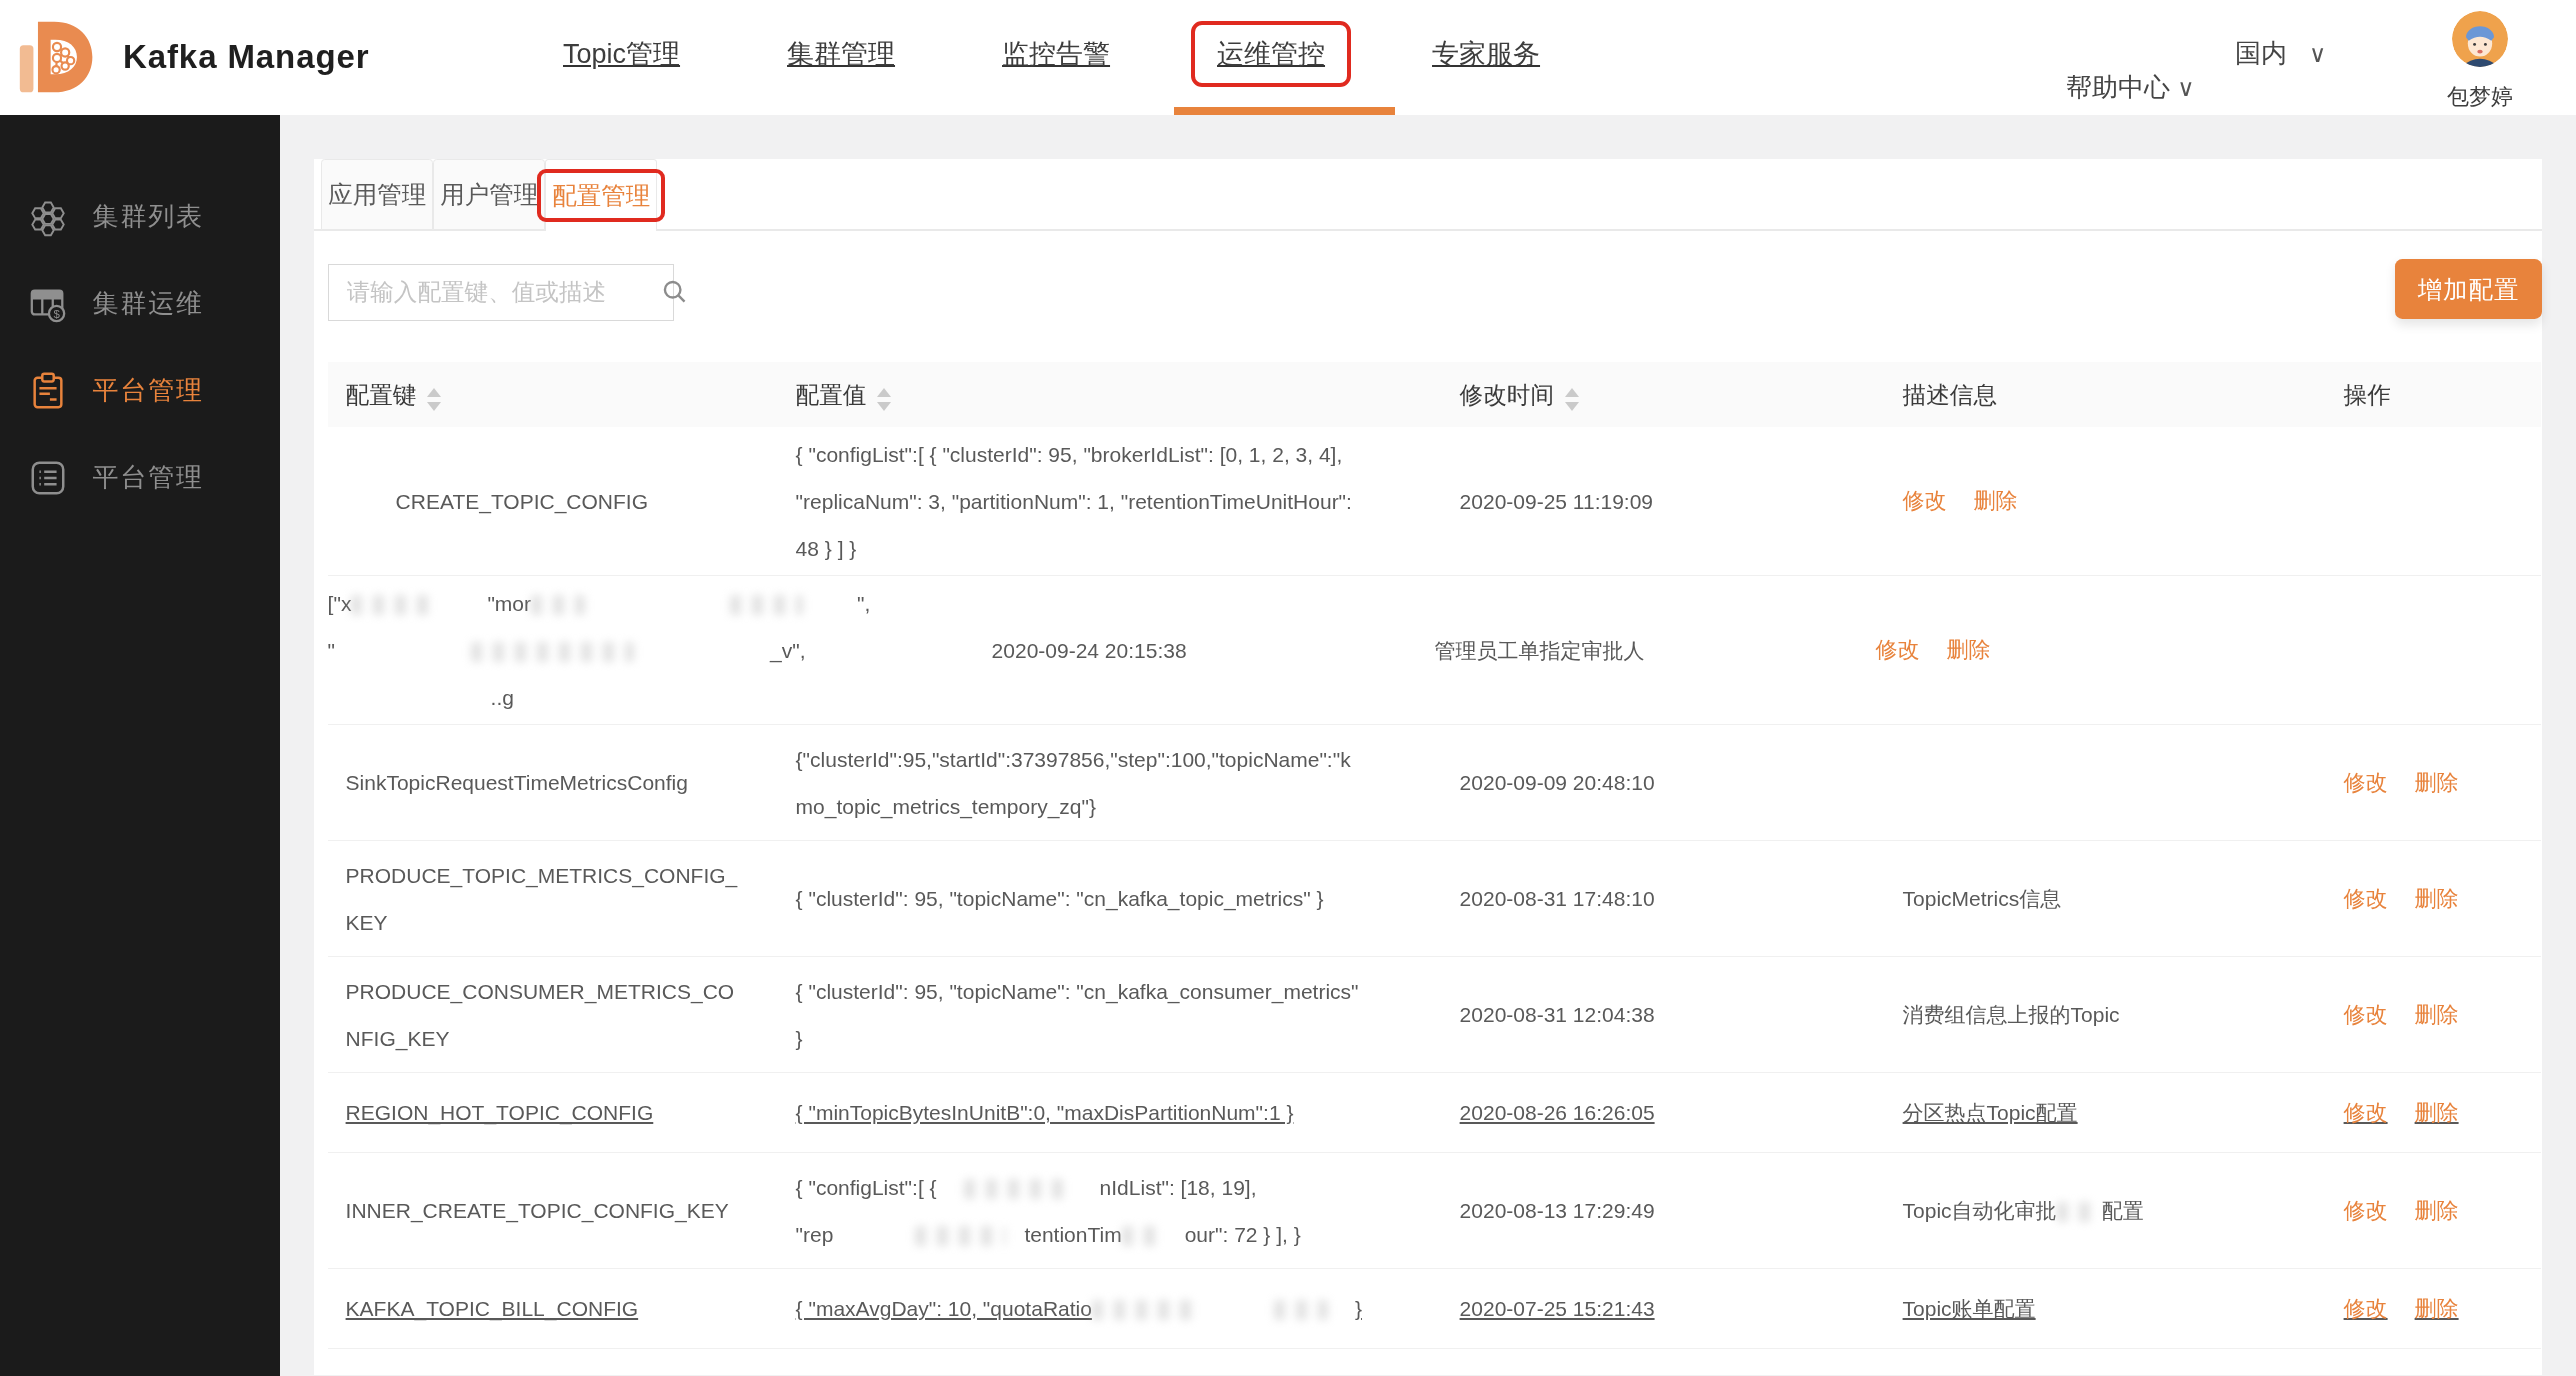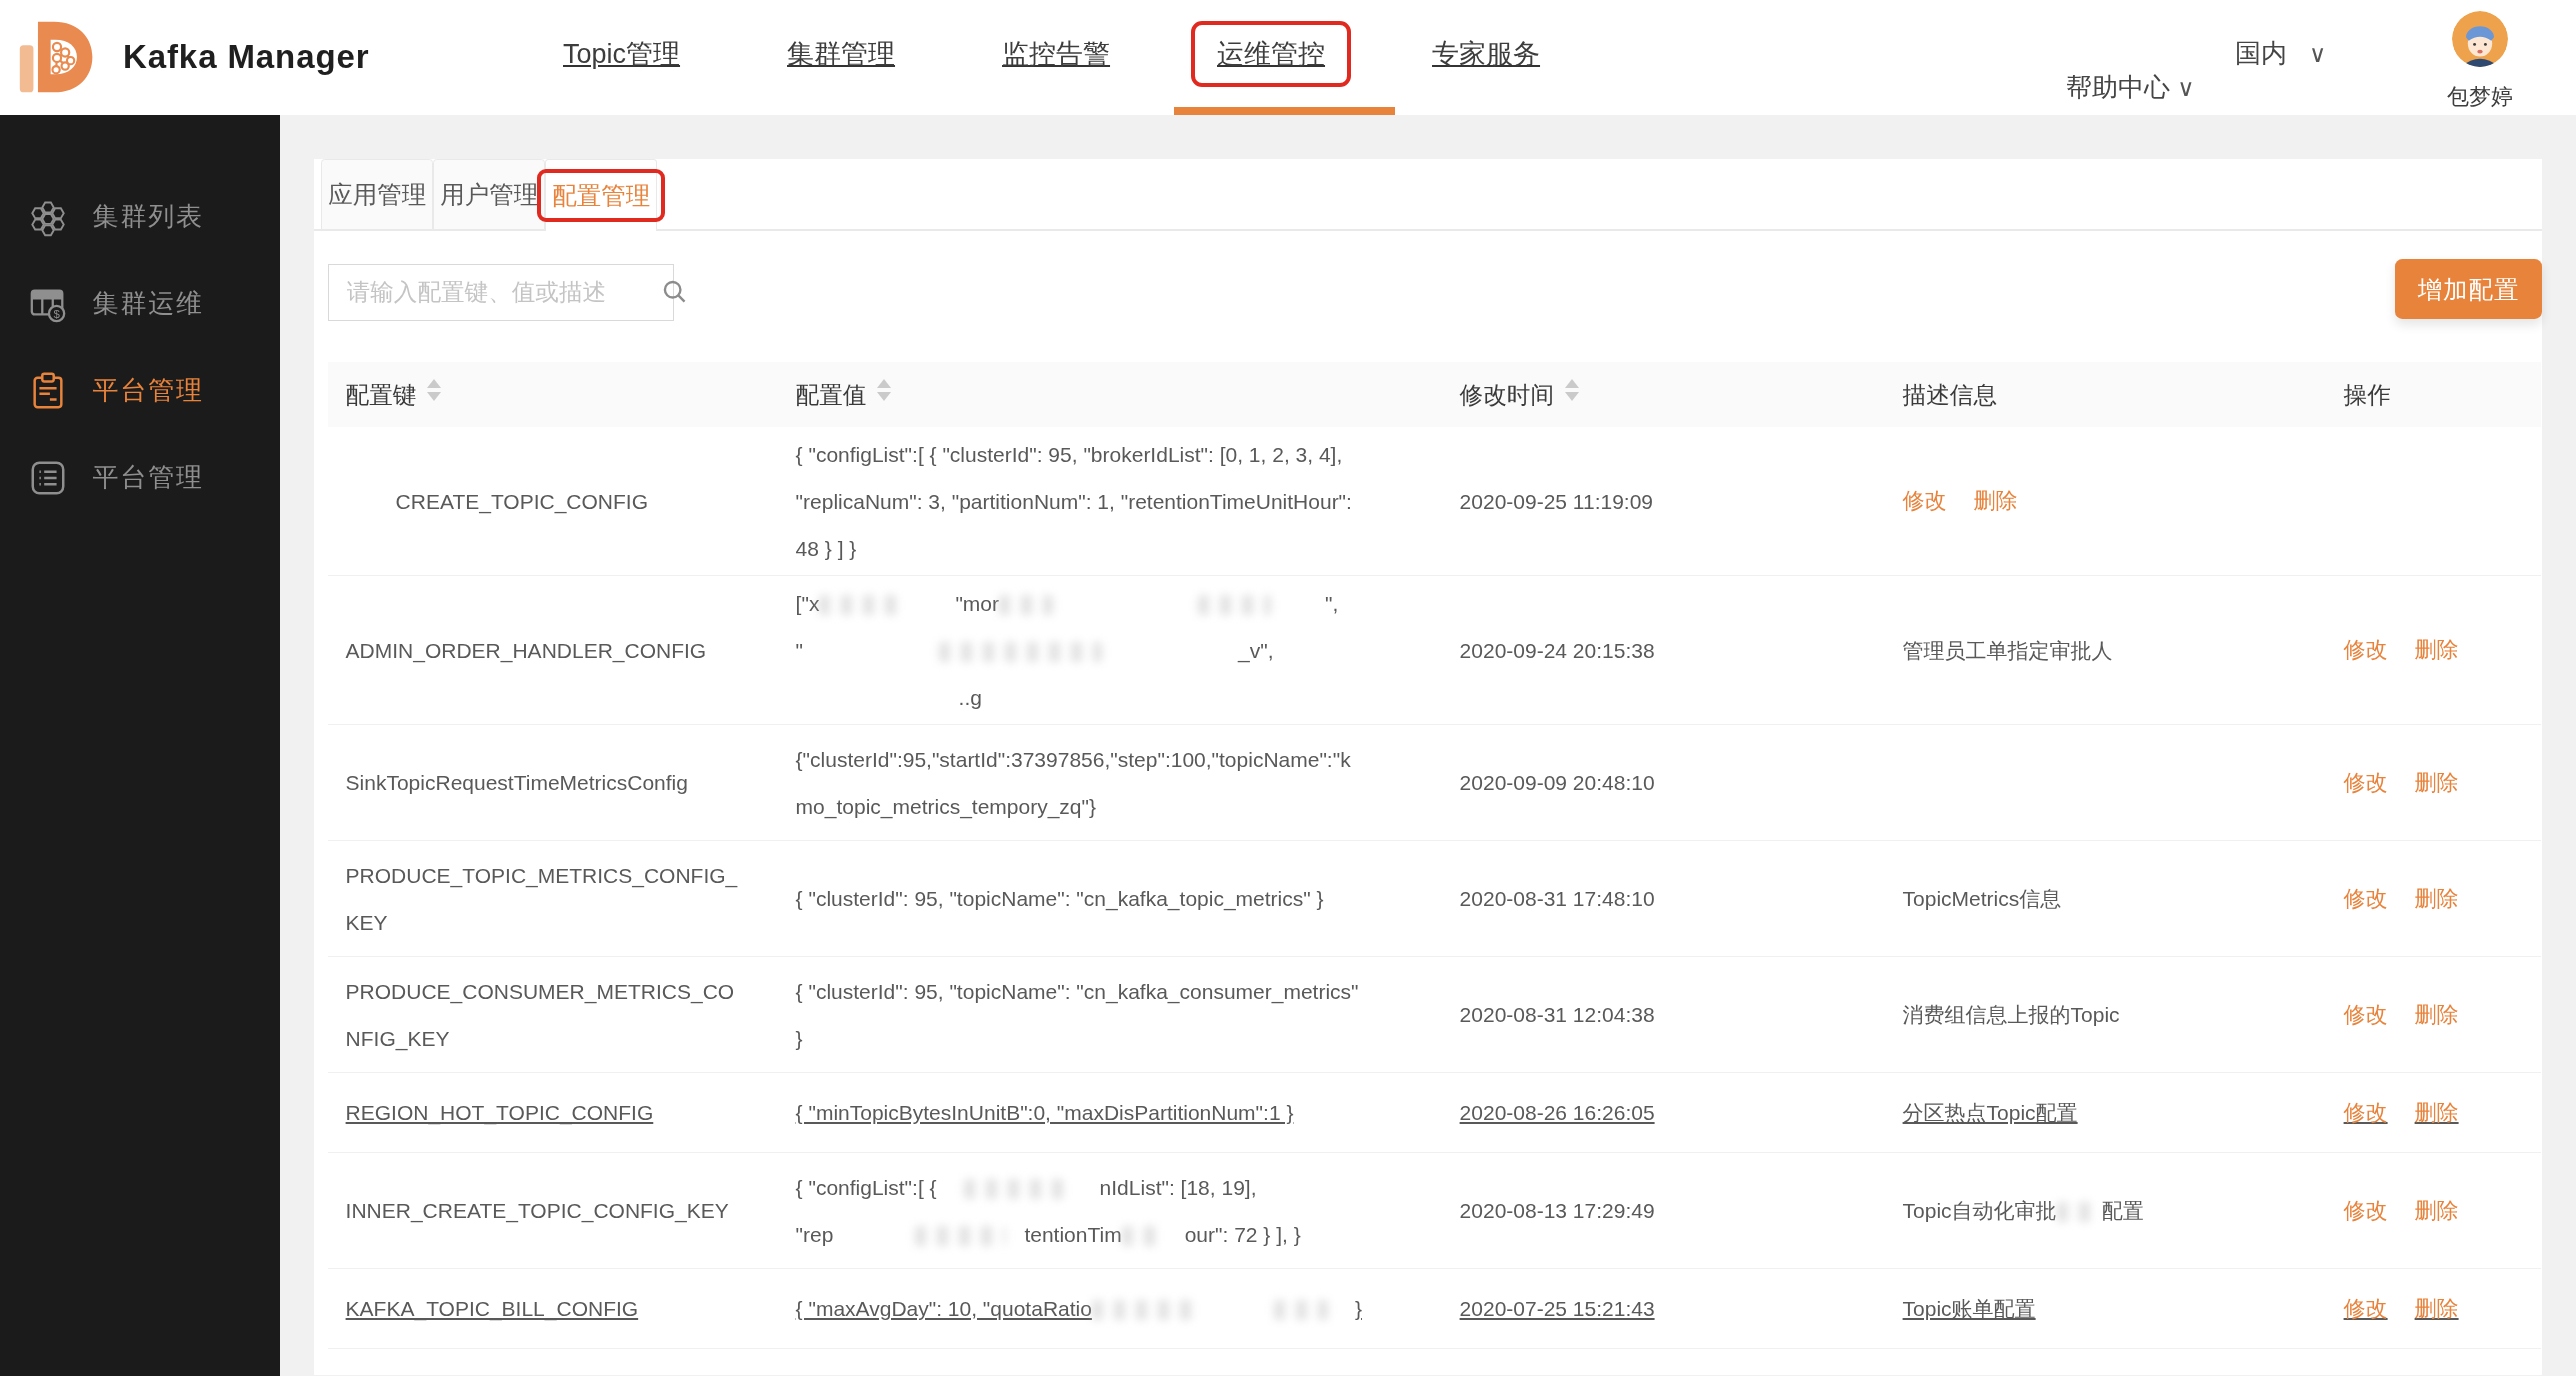--- a/index.html
+++ b/index.html
@@ -47,21 +47,21 @@
   .search-box input{border:none;outline:none;flex:1;font-size:23.6px;color:#333;background:transparent;padding-left:18px;font-family:inherit;}
   .search-box input::placeholder{color:#c4c4c4;}
   .search-icon{margin-right:16.3px;display:inline-flex;cursor:pointer;}
   .add-btn{position:absolute;left:2081px;top:100px;width:147px;height:60px;background:#e8833c;color:#fff;font-size:24.5px;
            border:none;border-radius:7.3px;display:flex;align-items:center;justify-content:center;cursor:pointer;
            box-shadow:0 5.4px 11px rgba(0,0,0,0.10);font-family:inherit;letter-spacing:0.9px;}
 
   
   .table{position:absolute;left:13.6px;top:203px;width:2213px;}
   .thead{display:flex;height:65px;background:#fafafa;align-items:center;font-size:23.6px;color:#3a3a3a;}
-  .th{display:flex;align-items:flex-start;box-sizing:border-box;}
+  .th{display:flex;align-items:flex-end;box-sizing:border-box;}
   .c-key{width:468px;padding-left:18px;}
   .c-value{width:664px;padding-right:27px;}
   .c-time{width:443px;}
   .c-desc{width:441px;}
   .c-act{flex:1;}
   .sorter{display:inline-flex;flex-direction:column;margin-left:11px;gap:4.5px;cursor:pointer;}
   .sorter .up{width:0;height:0;border-left:7.3px solid transparent;border-right:7.3px solid transparent;border-bottom:9px solid #cacaca;}
   .sorter .down{width:0;height:0;border-left:7.3px solid transparent;border-right:7.3px solid transparent;border-top:9px solid #cacaca;}
 
   .trow{display:flex;align-items:center;border-bottom:1.8px solid #f0f0f0;font-size:21px;color:#595959;box-sizing:border-box;}
@@ -248,23 +248,20 @@
               <div class="cell-line">{ "configList":[ { "clusterId": 95, "brokerIdList": [0, 1, 2, 3, 4],</div>
               <div class="cell-line">"replicaNum": 3, "partitionNum": 1, "retentionTimeUnitHour":</div>
               <div class="cell-line">48 } ] }</div>
             </div>
             <div class="cell c-time">
               <div class="cell-line">2020-09-25 11:19:09</div>
             </div>
             <div class="cell c-act"><span class="action-link">修改</span><span class="action-link">删除</span></div>
           </div>
           <div class="trow lines3">
-            <div class="cell c-key">
-              <div class="cell-line">ADMIN_ORDER_HANDLER_CONFIG</div>
-            </div>
             <div class="cell c-value">
               <div class="cell-line">["x<span class="seg-smudge" style="width: 82px;"></span><span class="seg-gap" style="width: 54px;"></span>"mor<span class="seg-smudge" style="width: 54px;"></span><span class="seg-gap" style="width: 145px;"></span><span class="seg-smudge" style="width: 73px;"></span><span class="seg-gap" style="width: 54px;"></span>",</div>
               <div class="cell-line">"<span class="seg-gap" style="width: 136px;"></span><span class="seg-smudge" style="width: 163px;"></span><span class="seg-gap" style="width: 136px;"></span>_v",</div>
               <div class="cell-line"><span class="seg-gap" style="width: 163px;"></span>..g</div>
             </div>
             <div class="cell c-time">
               <div class="cell-line">2020-09-24 20:15:38</div>
             </div>
             <div class="cell c-desc">
               <div class="cell-line">管理员工单指定审批人</div>

